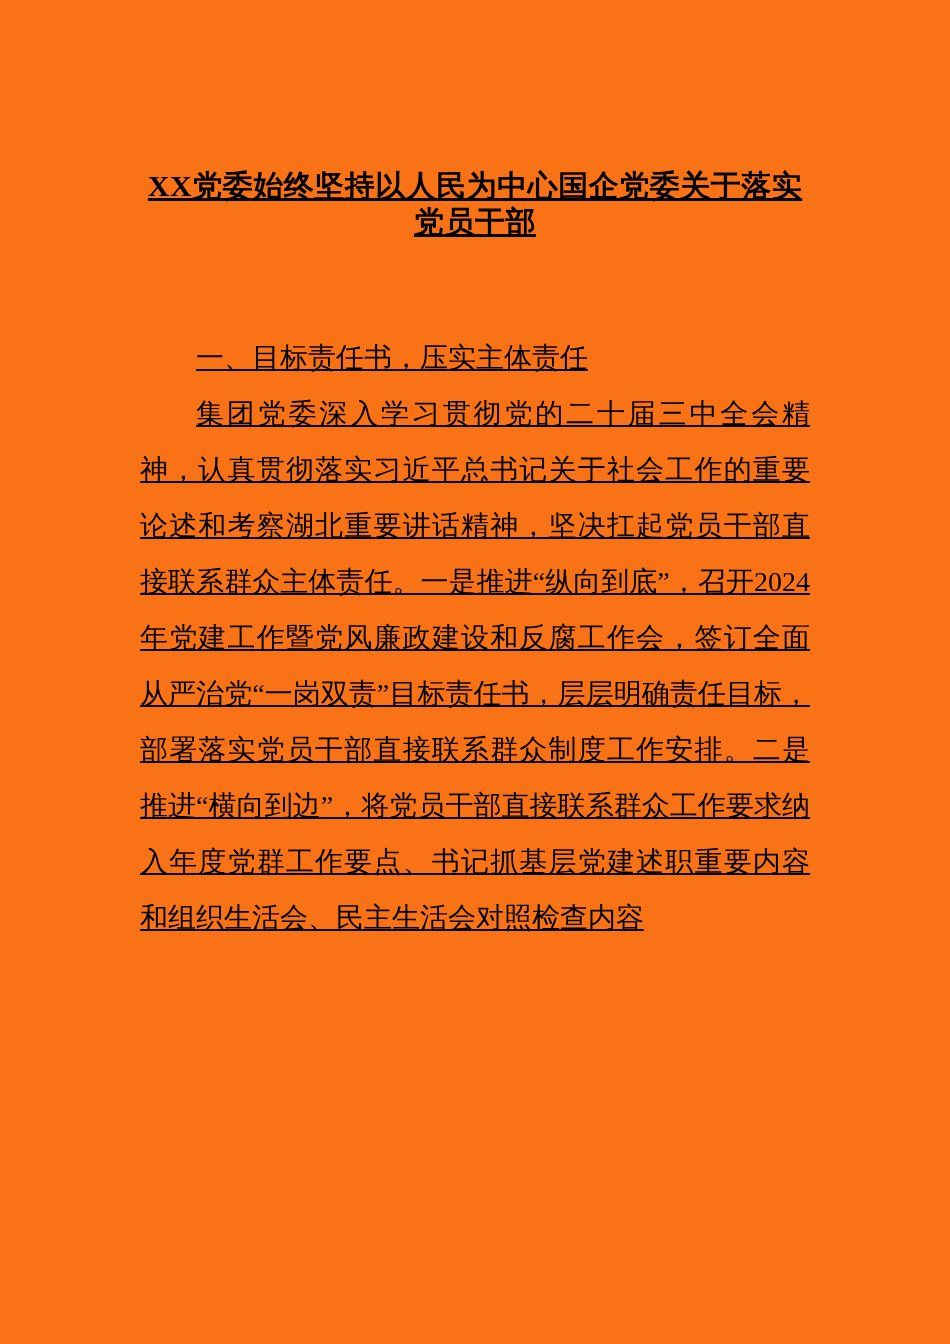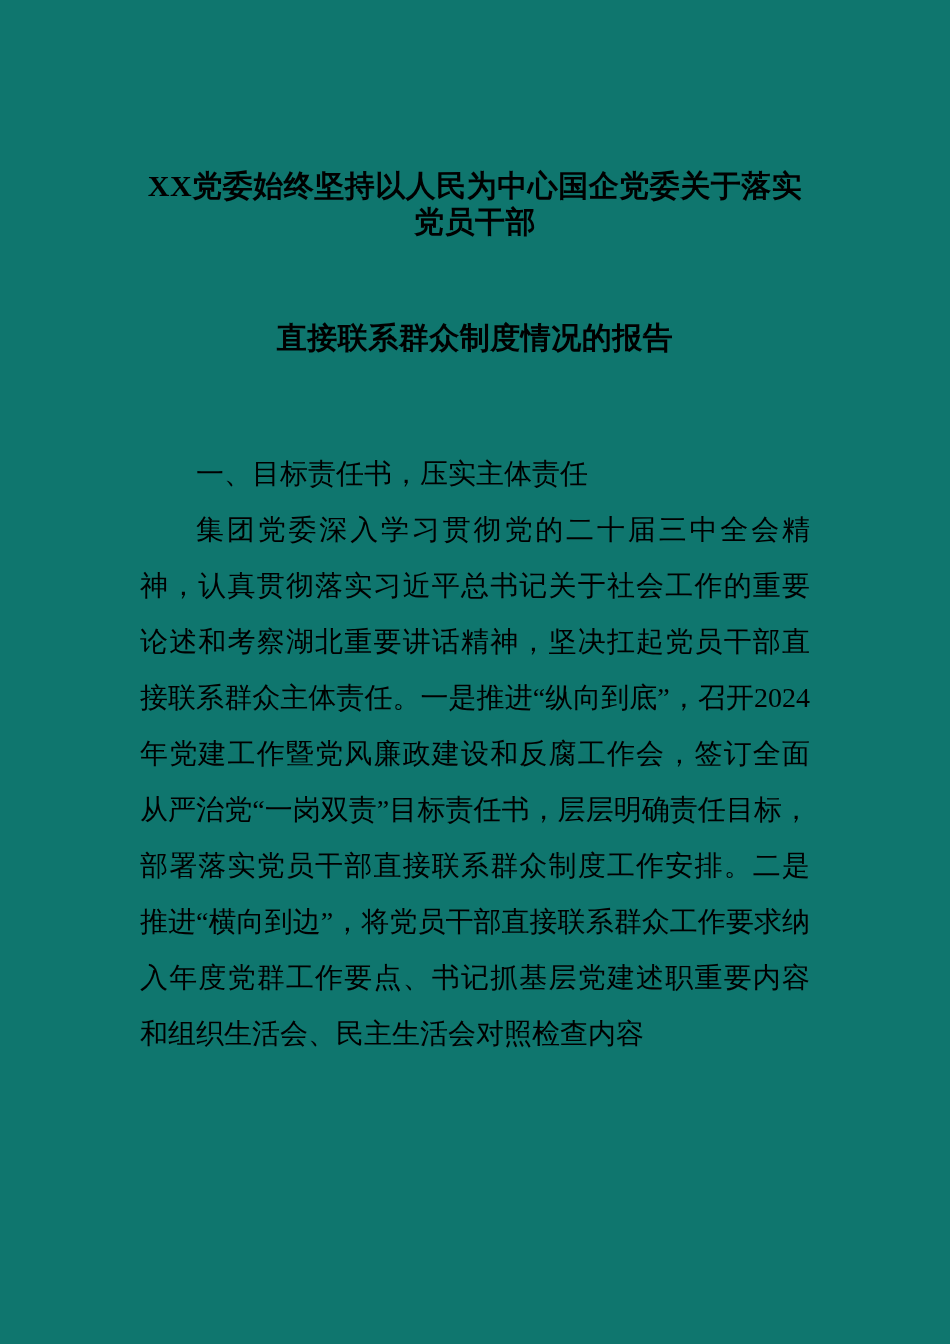--- a/index.html
+++ b/index.html
@@ -5,26 +5,27 @@
   html, body {
     margin: 0;
     padding: 0;
     background: #ffffff;
   }
   .page {
     position: relative;
     width: 950px;
     height: 1344px;
     margin: 0 auto;
-    background: #0f766e;
+    background: #f97316;
     box-sizing: border-box;
     padding: 148px 140px 0 140px;
     overflow: hidden;
     font-family: "Liberation Serif", "DejaVu Serif", serif;
     color: #000000;
+    text-decoration: underline;
   }
   .doc-title {
     font-size: 30px;
     font-weight: bold;
     text-align: center;
     line-height: 1.2;
   }
   .doc-title .title-line-1 {
     display: block;
     margin-bottom: 80px;
@@ -49,21 +50,20 @@
     word-break: break-all;
   }
 </style>
 </head>
 <body>
 
 <div class="page">
 
   <h1 class="doc-title">
     <span class="title-line-1">XX党委始终坚持以人民为中心国企党委关于落实党员干部</span>
-    <span class="title-line-2">直接联系群众制度情况的报告</span>
   </h1>
 
   <div class="doc-body">
     <p>一、目标责任书，压实主体责任</p>
     <p>集团党委深入学习贯彻党的二十届三中全会精神，认真贯彻落实习近平总书记关于社会工作的重要论述和考察湖北重要讲话精神，坚决扛起党员干部直接联系群众主体责任。一是推进“纵向到底”，召开2024年党建工作暨党风廉政建设和反腐工作会，签订全面从严治党“一岗双责”目标责任书，层层明确责任目标，部署落实党员干部直接联系群众制度工作安排。二是推进“横向到边”，将党员干部直接联系群众工作要求纳入年度党群工作要点、书记抓基层党建述职重要内容和组织生活会、民主生活会对照检查内容</p>
   </div>
 
 </div>
 
 </body></html>

